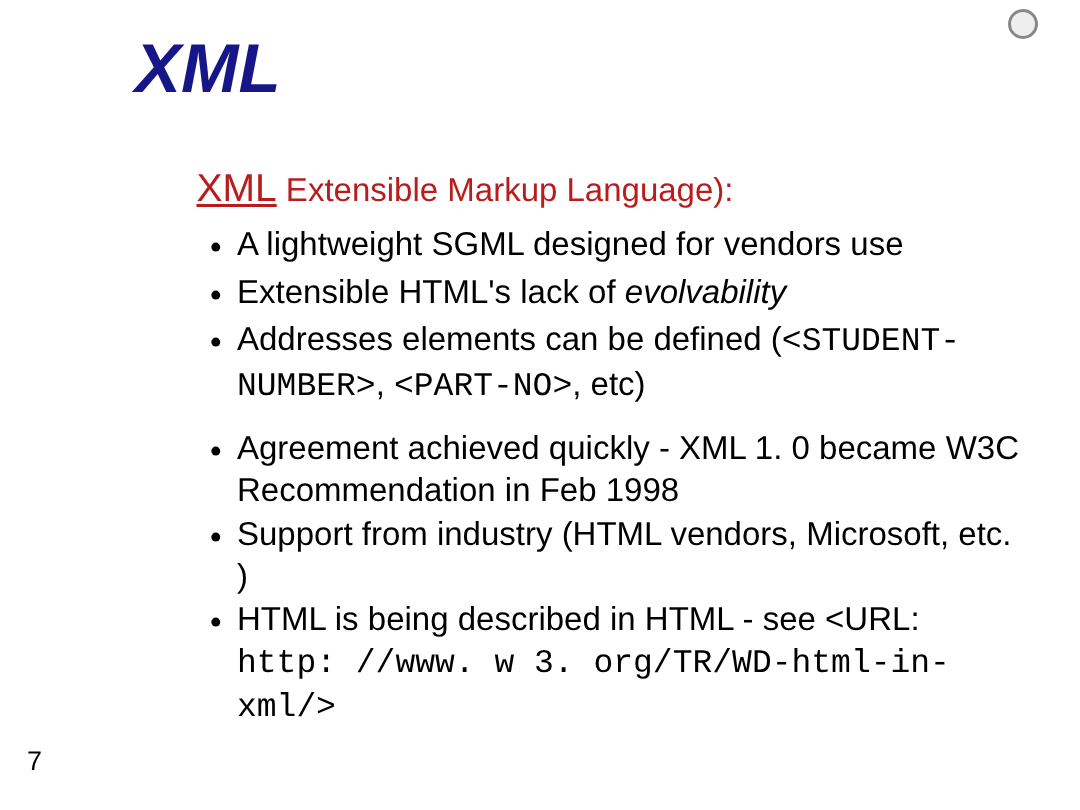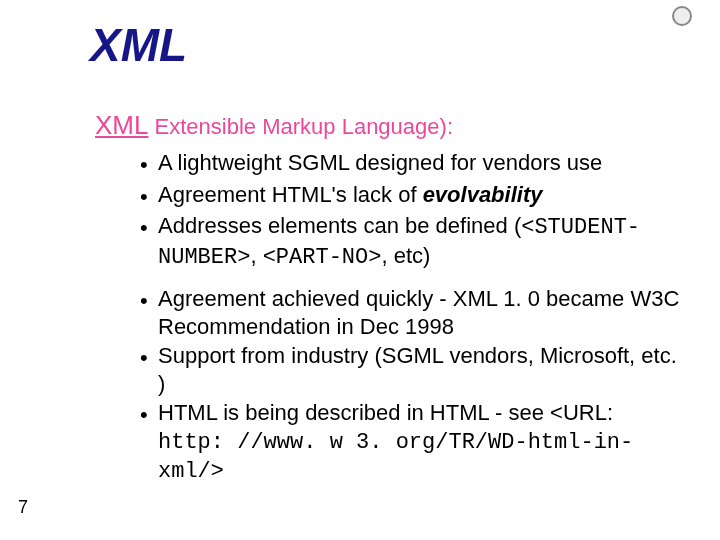--- a/index.html
+++ b/index.html
@@ -32,22 +32,23 @@
       font-family: Arial, Helvetica, sans-serif;
     }
     .content {
       position: absolute;
       top: 110px;
       left: 95px;
       width: 590px;
     }
     .subheading {
       font-size: 22px;
-      color: #ec4899;
+      color: #b91c1c;
       margin-bottom: 8px;
+      margin-left: 36px;
     }
     .subheading .underline {
       text-decoration: underline;
       font-size: 26px;
     }
     .bullet-group {
       margin-left: 45px;
       margin-bottom: 14px;
     }
     .bullet-item {
@@ -60,21 +61,21 @@
     }
     .bullet-dot {
       flex-shrink: 0;
       width: 18px;
       text-align: left;
       margin-top: 2px;
     }
     .bullet-text {
       flex: 1;
     }
-    .italic { font-style: italic; font-weight: bold; }
+    .italic { font-style: italic; }
     .code { font-family: "Courier New", Courier, monospace; }
     .page-number {
       position: absolute;
       left: 18px;
       bottom: 22px;
       font-size: 18px;
       color: #000;
     }
   </style>
 </head>
@@ -90,39 +91,39 @@
   </div>
 
   <div class="bullet-group">
     <div class="bullet-item">
       <div class="bullet-dot">•</div>
       <div class="bullet-text">A lightweight SGML designed for vendors use</div>
     </div>
     <div class="bullet-item">
       <div class="bullet-dot">•</div>
       <div class="bullet-text">
-        <span>Agreement HTML's lack of </span><span class="italic">evolvability</span>
+        <span>Extensible HTML's lack of </span><span class="italic">evolvability</span>
       </div>
     </div>
     <div class="bullet-item">
       <div class="bullet-dot">•</div>
       <div class="bullet-text">
         <span>Addresses elements can be defined (</span><span class="code">&lt;STUDENT-NUMBER&gt;</span><span>, </span><span class="code">&lt;PART-NO&gt;</span><span>, etc)</span>
       </div>
     </div>
   </div>
 
   <div class="bullet-group">
     <div class="bullet-item">
       <div class="bullet-dot">•</div>
-      <div class="bullet-text">Agreement achieved quickly - XML 1. 0 became W3C Recommendation in Dec 1998</div>
+      <div class="bullet-text">Agreement achieved quickly - XML 1. 0 became W3C Recommendation in Feb 1998</div>
     </div>
     <div class="bullet-item">
       <div class="bullet-dot">•</div>
-      <div class="bullet-text">Support from industry (SGML vendors, Microsoft, etc. )</div>
+      <div class="bullet-text">Support from industry (HTML vendors, Microsoft, etc. )</div>
     </div>
     <div class="bullet-item">
       <div class="bullet-dot">•</div>
       <div class="bullet-text">
         <span>HTML is being described in HTML - see &lt;URL: </span><span class="code">http: //www. w 3. org/TR/WD-html-in-xml/</span><span>&gt;</span>
       </div>
     </div>
   </div>
 </div>
 

